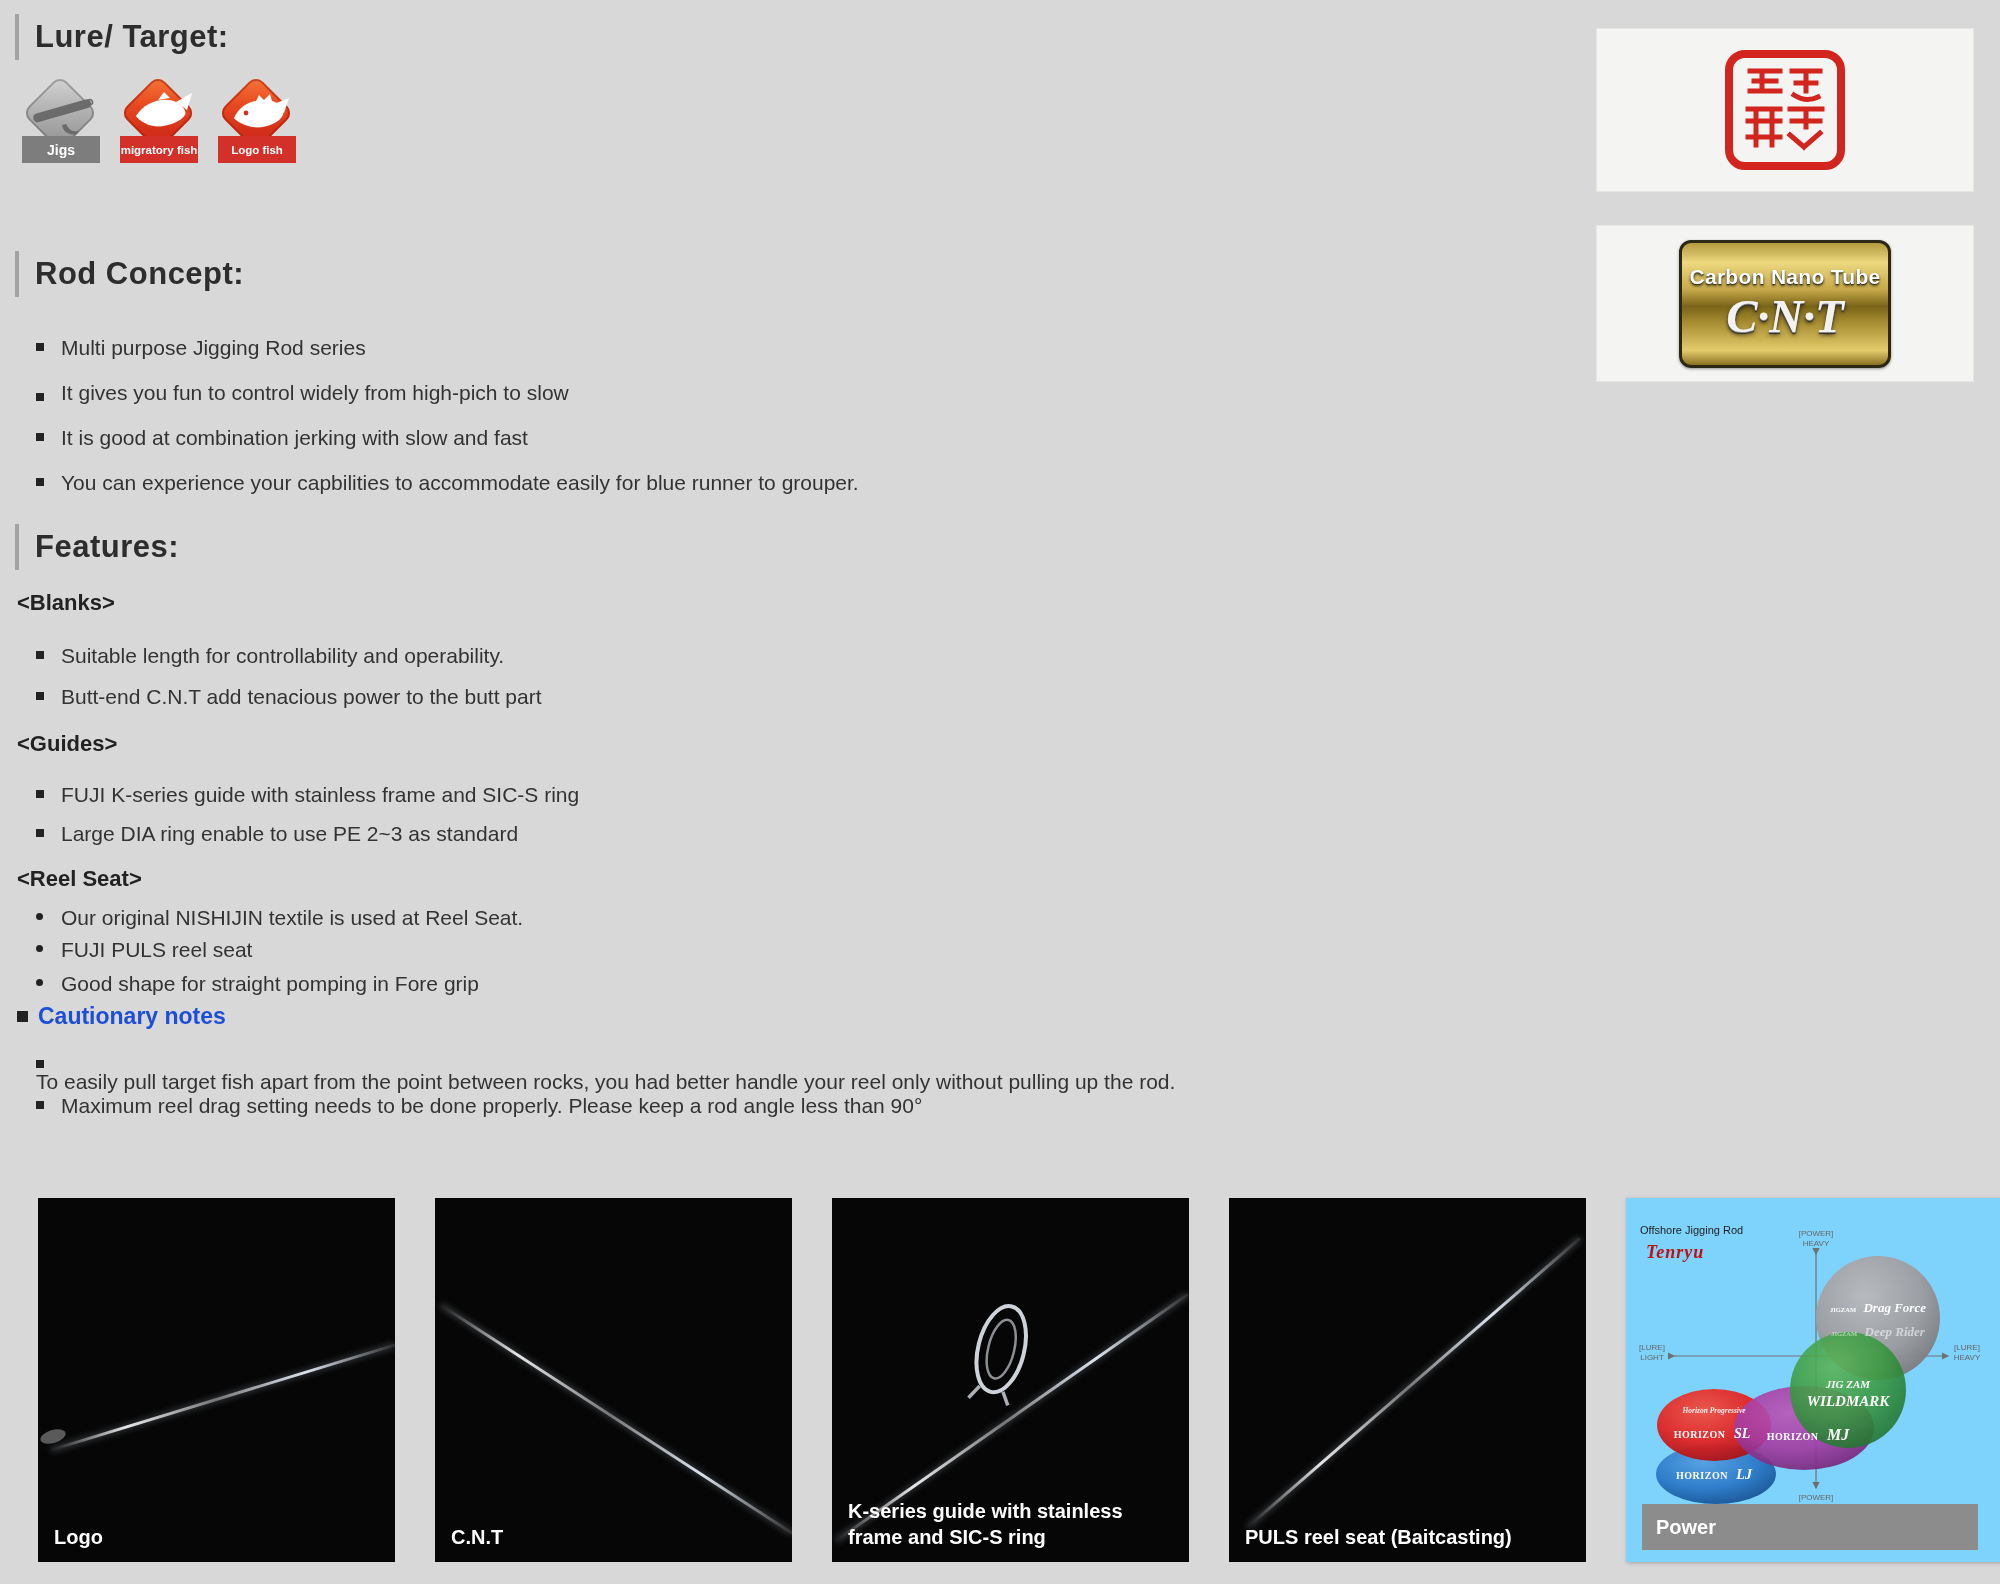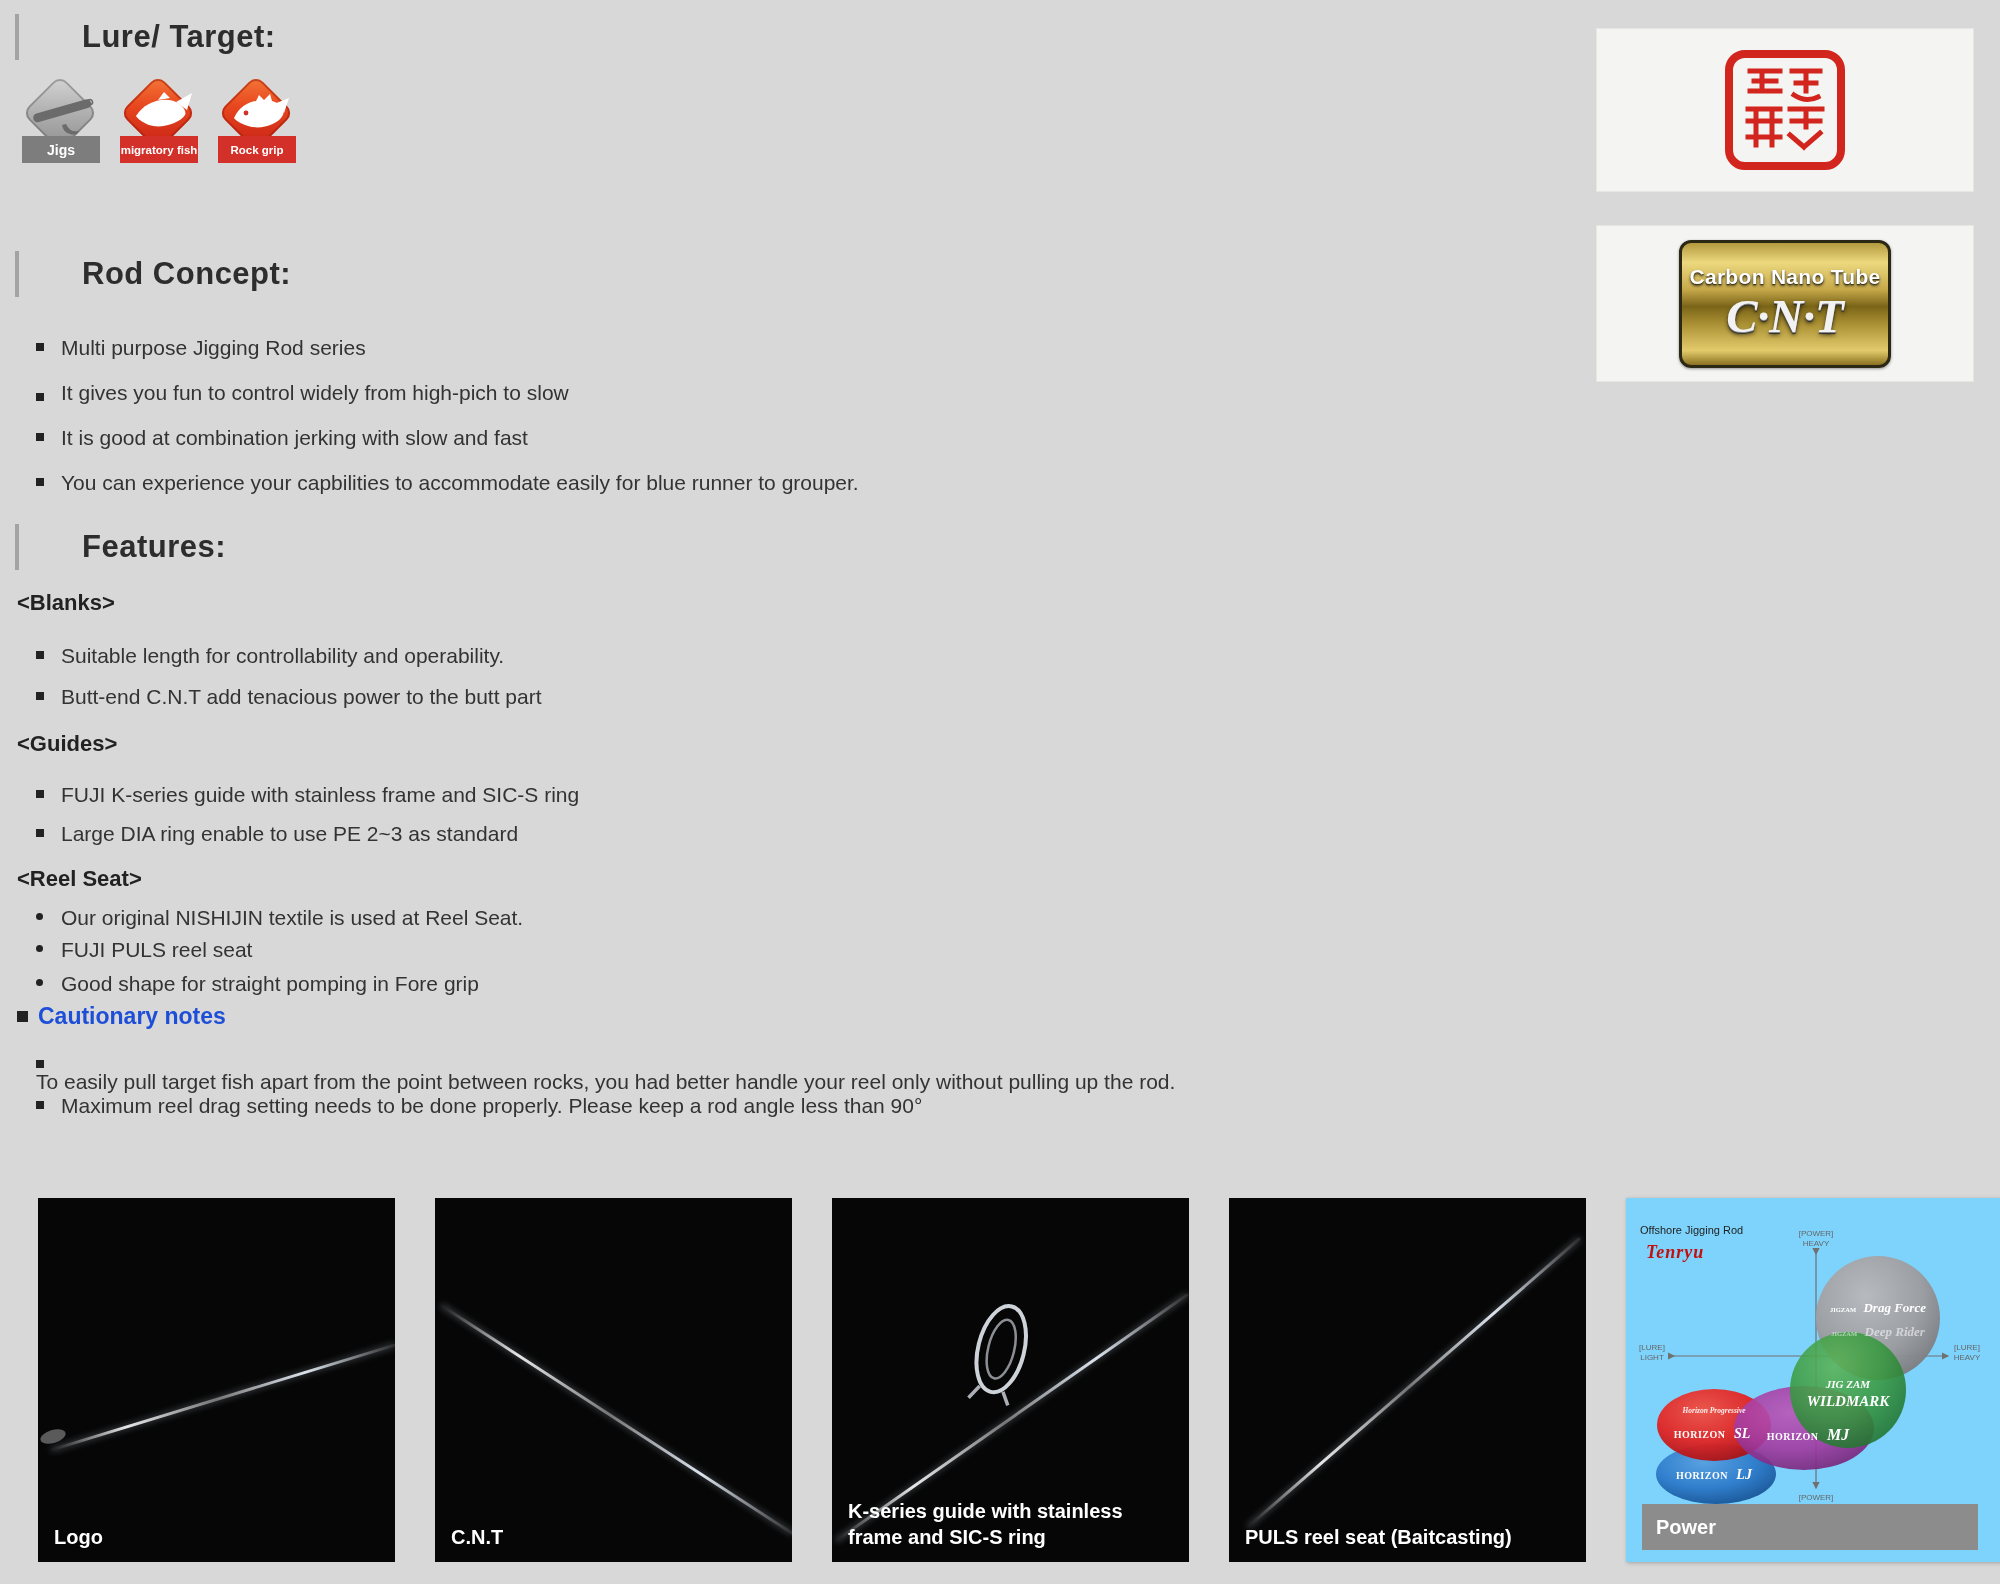--- a/index.html
+++ b/index.html
@@ -1,19 +1,19 @@
 <!DOCTYPE html>
 <html><head>
 <meta charset="utf-8">
 <style>
   html,body{margin:0;padding:0;background:#c9c9c9;}
   .page{position:relative;width:2000px;height:1584px;background:#d8d8d8;overflow:hidden;
         font-family:"Liberation Sans",sans-serif;color:#333;}
   
-  .sec-head{position:absolute;left:15px;display:flex;align-items:center;gap:47px;}
+  .sec-head{position:absolute;left:15px;display:flex;align-items:center;}
   .sec-head .bar{width:4px;height:46px;background:#a3a3a3;margin-right:16px;}
   .sec-head h2{margin:0;font-size:31px;font-weight:bold;color:#2d2d2d;letter-spacing:.5px;}
   
   .row{position:absolute;left:36px;display:flex;align-items:flex-start;max-width:1560px;}
   .row .sq{flex:0 0 auto;width:8px;height:8px;background:#222;margin:9px 17px 0 0;}
   .row .dot{flex:0 0 auto;width:7px;height:7px;background:#222;border-radius:50%;margin:9px 18px 0 0;}
   .row .txt{font-size:21px;line-height:27px;color:#333;}
   .subhead{position:absolute;left:17px;font-size:22px;font-weight:bold;color:#222;}
   .caut-head{position:absolute;left:17px;display:flex;align-items:center;}
   .caut-head .sq{width:11px;height:11px;background:#222;margin-right:10px;}
@@ -94,21 +94,21 @@
       </svg>
       <div class="band red">migratory fish</div>
     </div>
     <div class="lure">
       <div class="diamond red"></div>
       <svg class="fishsvg" width="74" height="62" viewBox="0 0 74 62">
         <path d="M12 38 C17 27 26 22 34 21 L37 15 L42 20 L48 14 L50 21 C58 23 63 29 61 35 C56 45 38 50 26 46 C18 43 14 41 12 38 Z" fill="#fff"></path>
         <path d="M52 24 L67 18 L62 33 Z" fill="#fff"></path>
         <circle cx="24" cy="33" r="2.4" fill="#d4302a"></circle>
       </svg>
-      <div class="band red">Rock grip</div>
+      <div class="band red">Logo fish</div>
     </div>
   </div>
 
   <div class="wpanel" style="left:1596px;top:28px;width:376px;height:162px;">
     <svg width="122" height="122" viewBox="0 0 122 122">
       <rect x="5" y="5" width="112" height="112" rx="16" fill="none" stroke="#d2251d" stroke-width="8"></rect>
       <g stroke="#d2251d" stroke-width="5" fill="none" stroke-linecap="square">
         <path d="M68 22 h28 M82 22 v20 M72 34 h20 M70 46 q12 8 24 2"></path>
         <path d="M26 22 h30 M30 32 h22 M26 42 h30 M38 22 v20"></path>
         <path d="M24 60 h32 M24 72 h32 M32 60 v36 M48 60 v36 M24 88 h32"></path>

